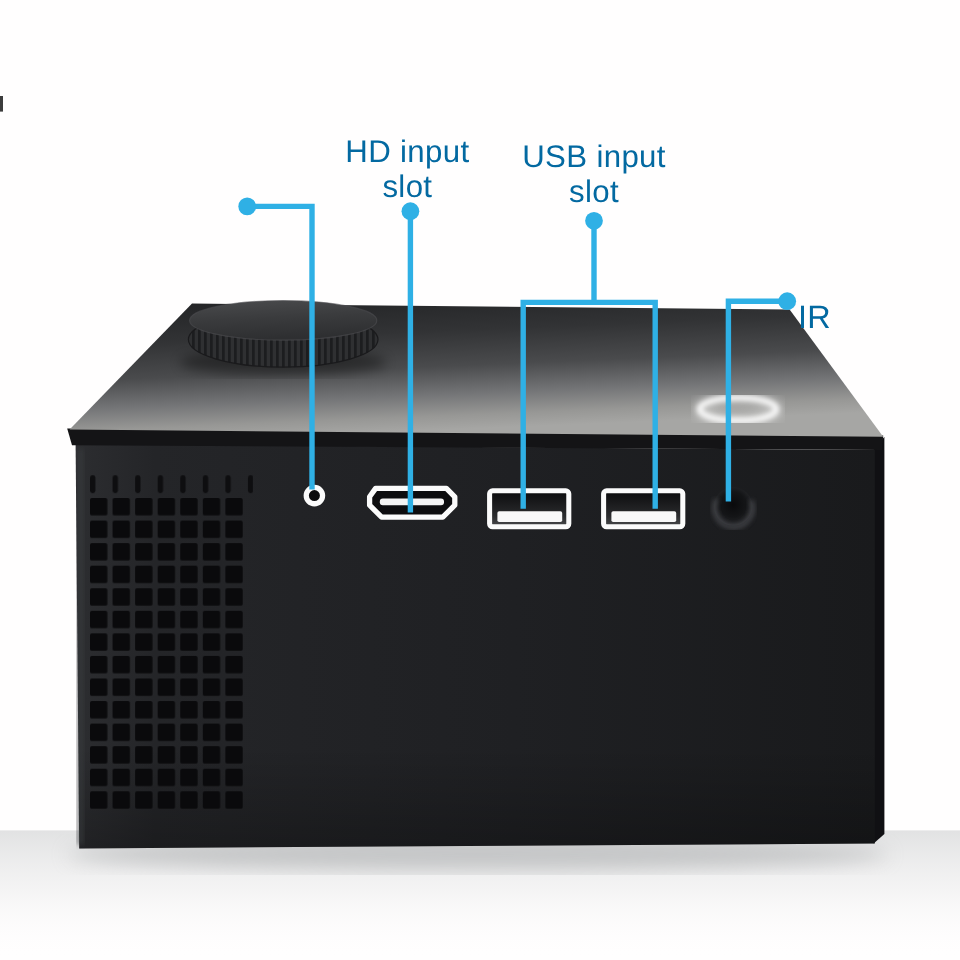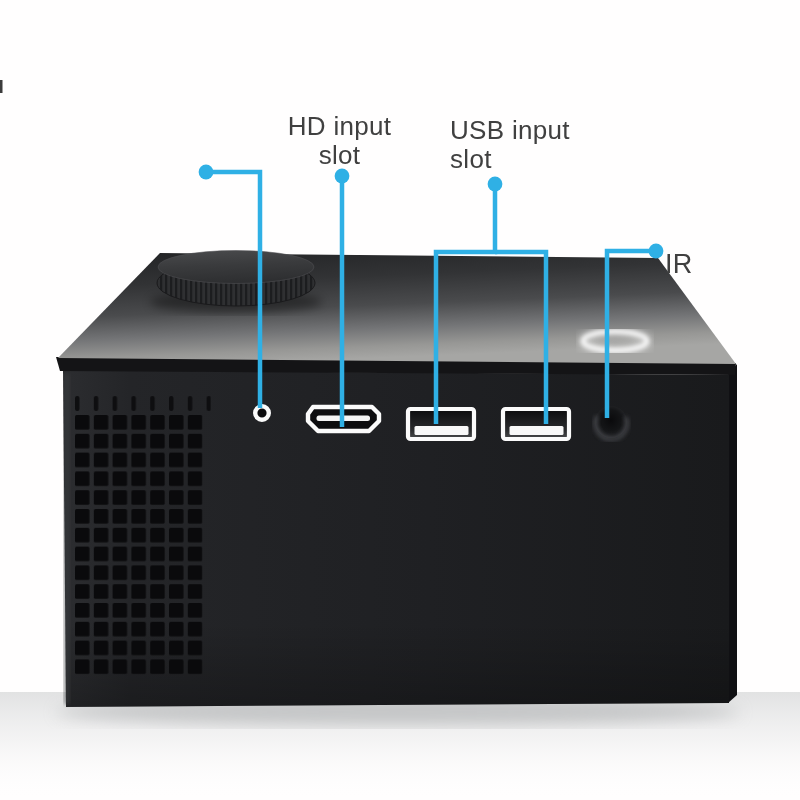--- a/index.html
+++ b/index.html
@@ -5,29 +5,29 @@
   html,body{margin:0;padding:0;}
   body{
     width:800px;height:800px;overflow:hidden;
     background:#fffefe;
     font-family:"Liberation Sans","DejaVu Sans",sans-serif;
   }
   #stage{position:relative;width:800px;height:800px;background:#fffefe;}
   #stage svg{position:absolute;left:0;top:0;}
   .callout-label{
     position:absolute;
-    color:#404040;
+    color:#0369a1;
     font-size:26px;
     line-height:29px;
     letter-spacing:0.3px;
     white-space:normal;
   }
   .label-av{left:39px;top:153px;white-space:nowrap;line-height:30px;}
   .label-hd{left:277px;top:112px;width:125px;text-align:center;}
-  .label-usb{left:450px;top:116px;width:130px;text-align:left;}
+  .label-usb{left:430px;top:116px;width:130px;text-align:center;}
   .label-ir{left:665px;top:250px;font-size:27px;white-space:nowrap;}
 </style>
 </head>
 <body>
 
 <div id="stage">
 
   <svg width="800" height="800" viewBox="0 0 800 800">
     <defs>
       <linearGradient id="topFaceGrad" x1="0" y1="0" x2="0.25" y2="1">

